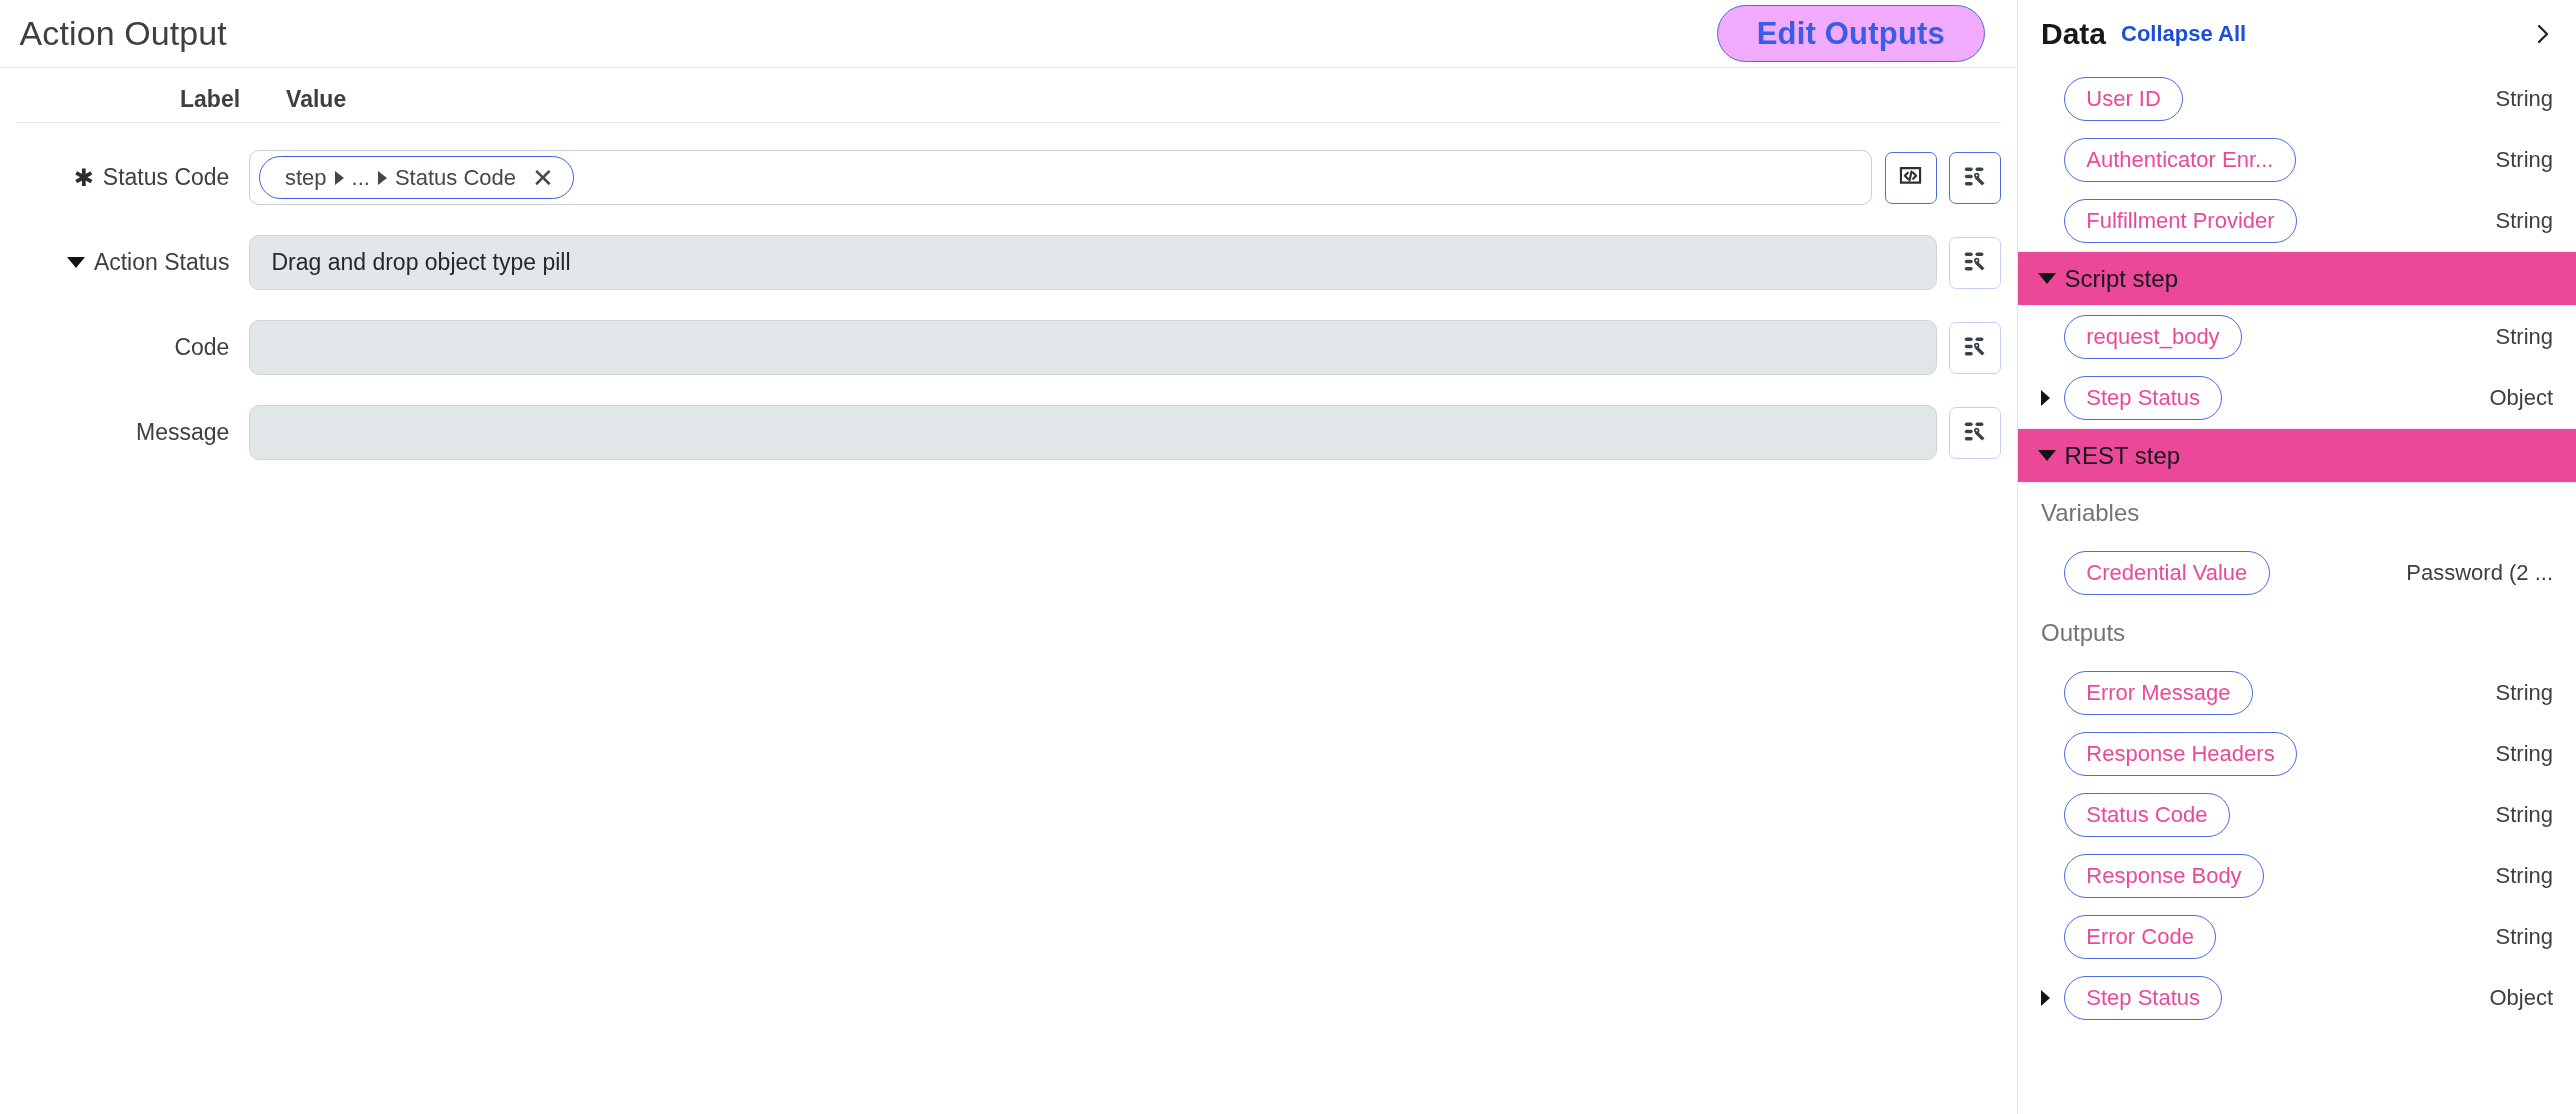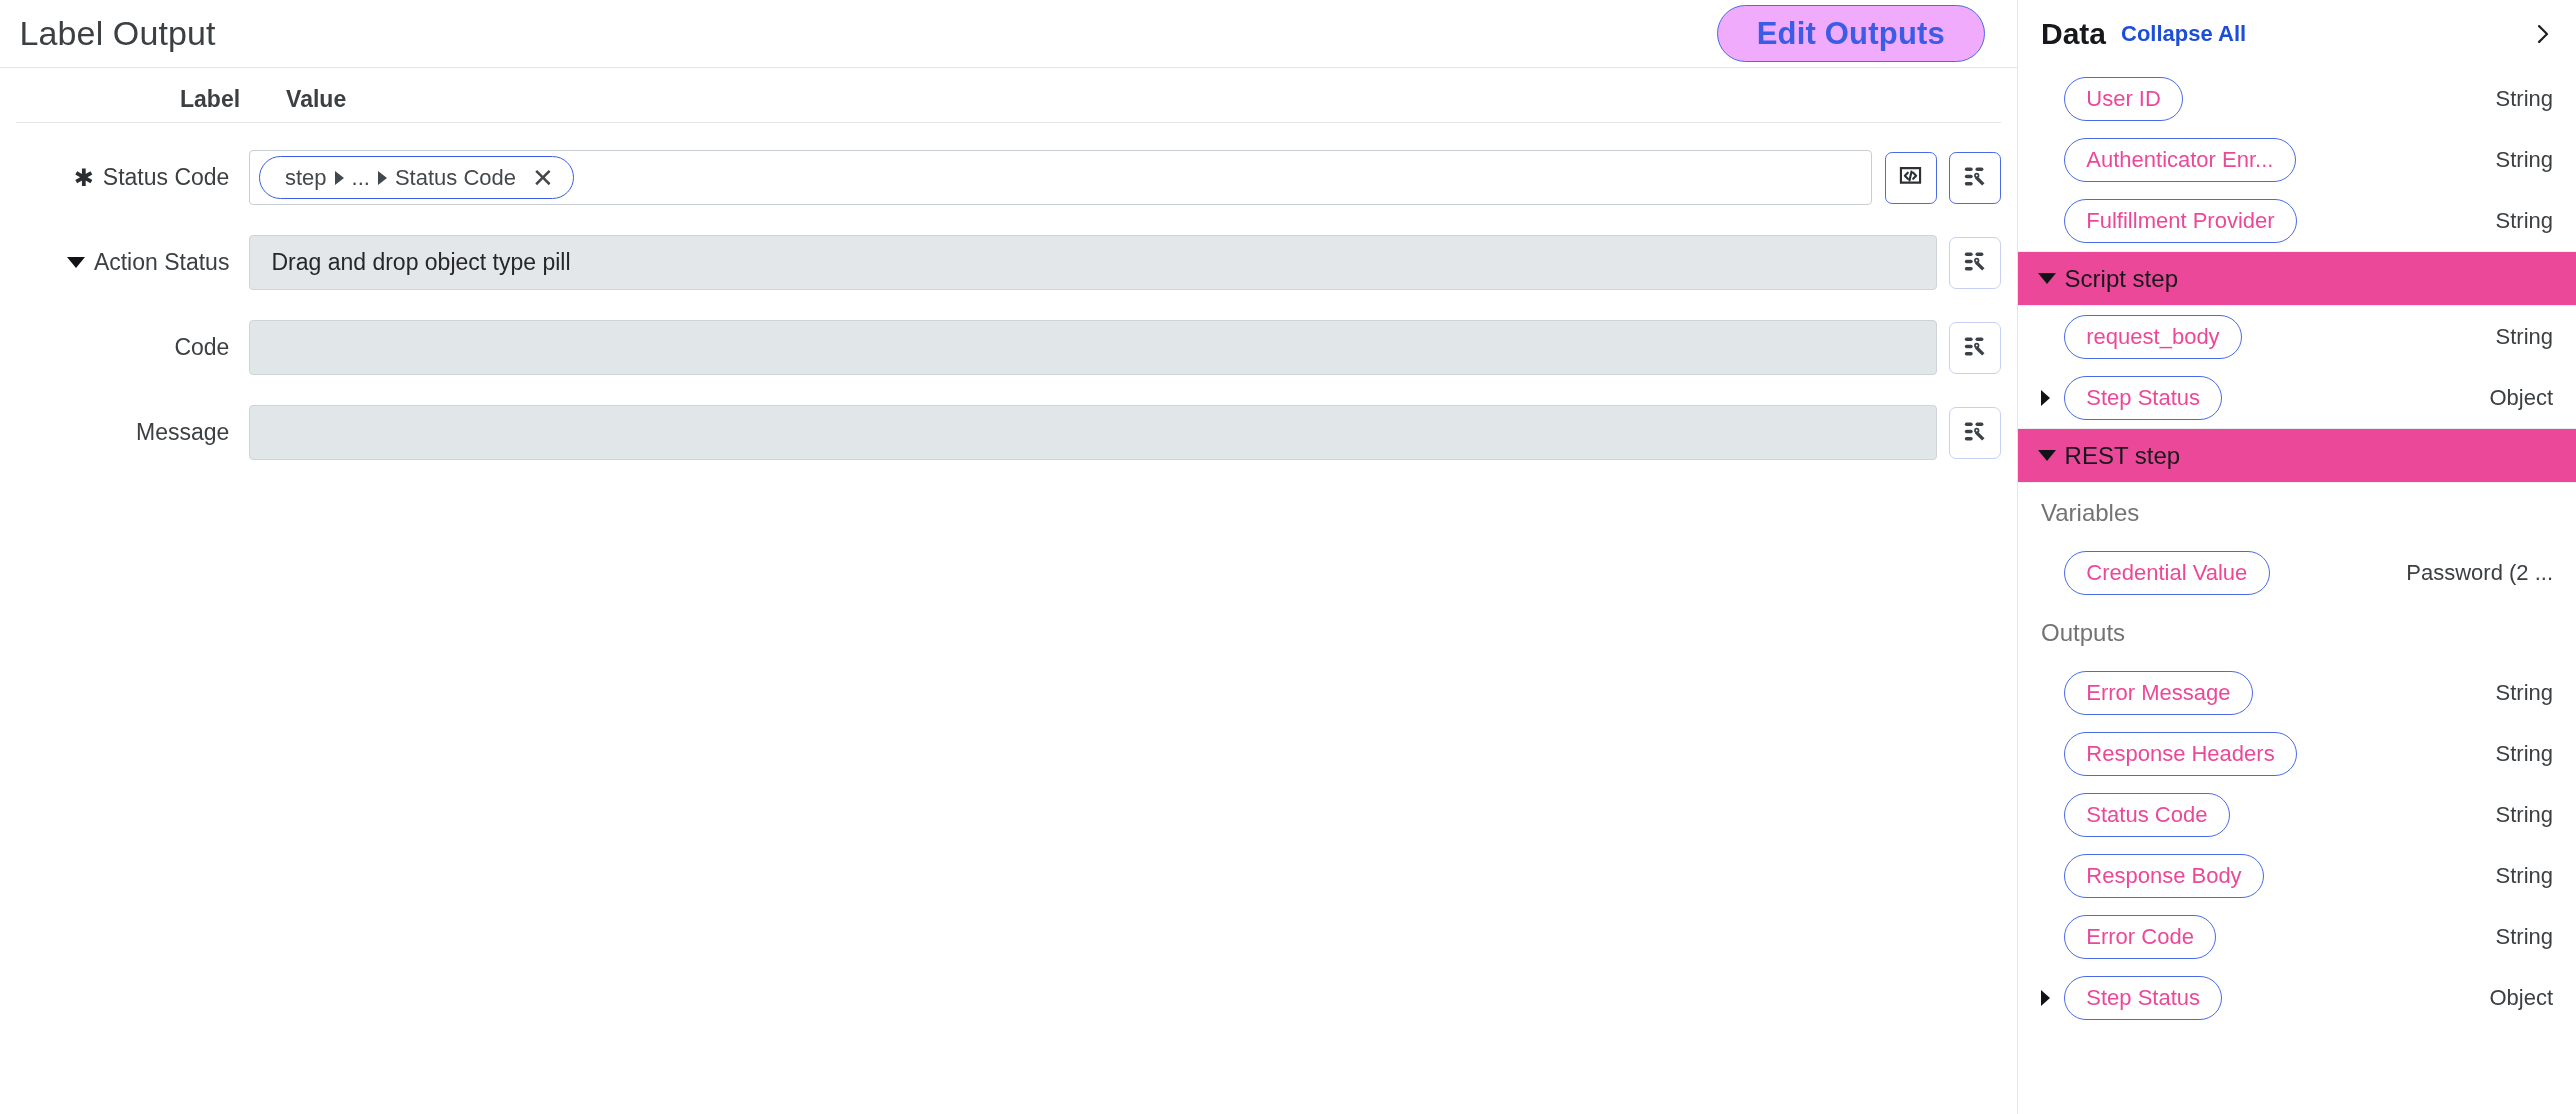--- a/index.html
+++ b/index.html
@@ -93,21 +93,21 @@
     border-right: 9.8px solid transparent;
     border-top: 11.6px solid #111317;
     cursor: pointer;
   }
 
   
   .field-shell {
     flex: 1 1 auto;
     height: 55px;
     border: 1.8px solid #c9ced3;
-    border-radius: 4px;
+    border-radius: 10px;
     background: #ffffff;
     display: flex;
     align-items: center;
     padding: 0 9px;
   }
   .field-shell.readonly {
     background: #e3e7e9;
     border-color: #cfd4d8;
   }
   .field-shell.readonly.tinted {
@@ -269,21 +269,21 @@
   }
 </style>
 </head>
 <body>
 
 <div id="app">
 
   <div id="main">
 
     <div id="main-header">
-      <div id="page-title">Label Output</div>
+      <div id="page-title">Action Output</div>
       <div id="header-spacer"></div>
       <button id="edit-outputs-button">Edit Outputs</button>
     </div>
 
     <div id="col-header-row">
       <div id="col-label-label" class="col-label">Label</div>
       <div id="col-label-value" class="col-label">Value</div>
     </div>
 
     <div id="form-rows">

